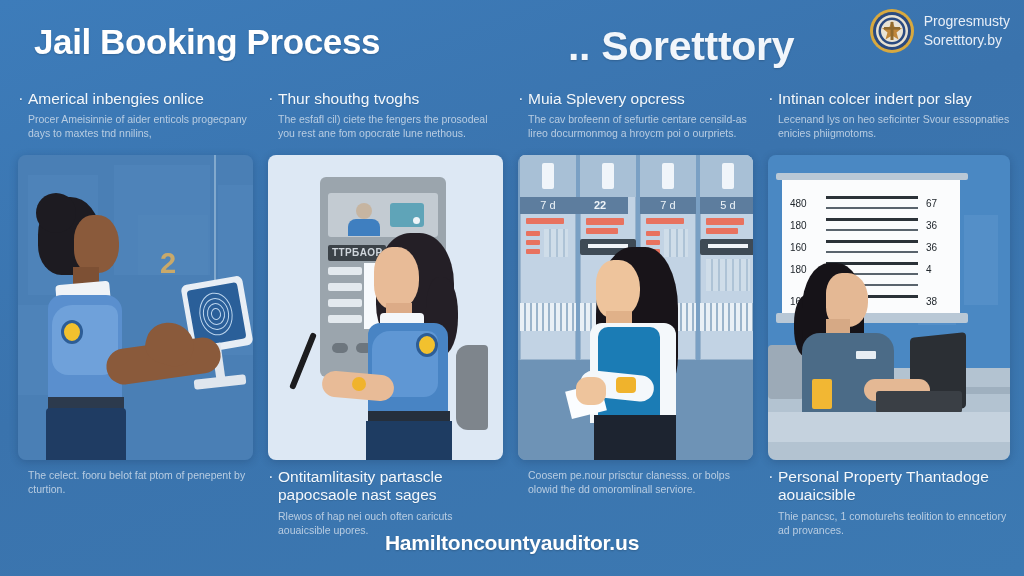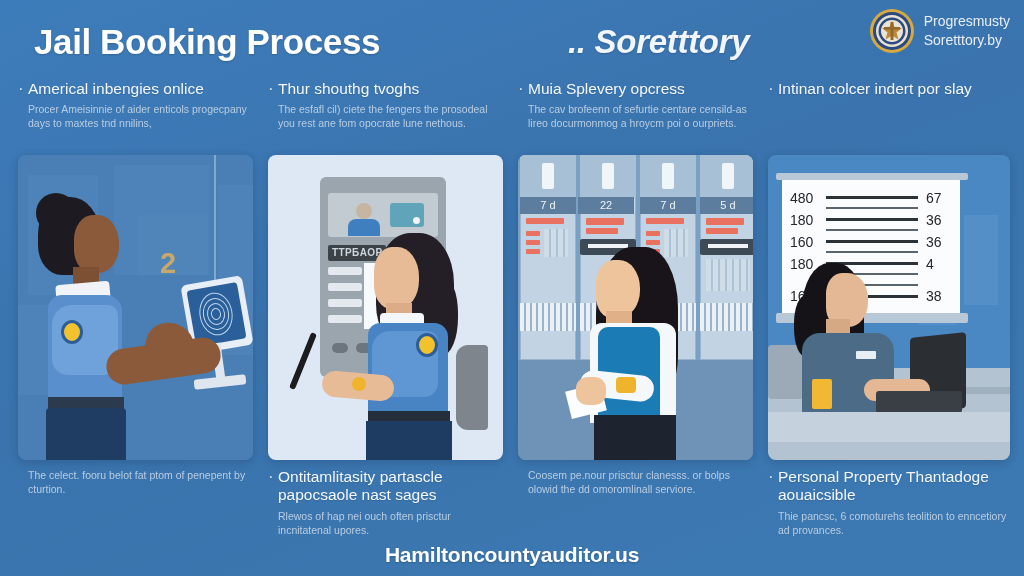--- a/index.html
+++ b/index.html
@@ -18,24 +18,23 @@
   
   .header { position:absolute; left:0; top:0; width:1024px; height:80px; }
   .title-main {
     position:absolute; left:34px; top:22px;
     font-size:35px; font-weight:bold; color:#ffffff;
     letter-spacing:-0.4px; white-space:nowrap;
     text-shadow:0 1px 2px rgba(0,0,0,.18);
   }
   .title-sub {
     position:absolute; left:568px; top:23px;
-    font-size:33px; font-weight:bold; color:#f2f6fb;
+    font-size:41px; font-weight:bold; color:#f2f6fb;
     letter-spacing:-0.3px; white-space:nowrap;
     text-shadow:0 1px 2px rgba(0,0,0,.18);
-    font-style:italic;
   }
 
   .brand { position:absolute; right:14px; top:8px; display:flex; align-items:center; gap:9px; }
   .seal { width:46px; height:46px; flex:0 0 46px; position:relative; }
   .brand-text { font-size:14px; line-height:1.35; color:#e7eef7; font-weight:400; white-space:nowrap; }
 
   
   .cols { position:absolute; left:0; top:80px; width:1024px; height:455px; }
   .col { position:absolute; top:0; width:235px; }
   .col.c0 { left:18px; }
@@ -50,21 +49,21 @@
   }
   .bullet-head::before {
     content:"\00B7"; position:absolute; left:0; top:-1px;
     font-size:17px; color:#dce7f2;
   }
   .bullet-body {
     font-size:10.5px; color:#c3d4e6; line-height:1.34;
     padding-left:10px; opacity:.92;
   }
 
-  .top-text { height:75px; overflow:hidden; }
+  .top-text { height:75px; overflow:hidden;margin-top:10px; }
   .bot-text { position:absolute; top:388px; width:100%; }
   .bot-text .bullet-head { font-size:15.5px; }
 
   
   .card {
     position:absolute; top:75px; width:100%; height:305px;
     border-radius:8px; overflow:hidden;
     box-shadow:0 2px 9px rgba(12,34,60,.22);
   }
   .scene { position:absolute; inset:0; }
@@ -146,39 +145,39 @@
   .p3 .watch3{ position:absolute; left:98px; top:222px; width:20px; height:16px; background:#f0b32c; border-radius:4px; }
   .p3 .paper3{ position:absolute; left:50px; top:232px; width:36px; height:28px; background:#fbfdff; transform:rotate(-14deg); }
   .p3 .skirt3{ position:absolute; left:76px; top:260px; width:82px; height:48px; background:#1d2430; }
 
   
   .p4 { background:#4a88c3; }
   .p4 .board { position:absolute; left:14px; top:22px; width:178px; height:140px; background:#fbfcfd; border-radius:2px; }
   .p4 .rail  { position:absolute; left:8px; width:192px; height:7px; background:#b9c8d6; border-radius:2px; }
   .p4 .mline { position:absolute; height:2.5px; background:#2b3238; }
   .p4 .mline.thin { height:1.6px; background:#5a646d; }
-  .p4 .mnum  { position:absolute; font-size:14px; color:#22282e; font-weight:400; }
+  .p4 .mnum  { position:absolute; font-size:10px; color:#22282e; font-weight:400;margin-top:8px; }
   .p4 .deskbg{ position:absolute; left:0; bottom:0; width:100%; height:92px; background:#b3c3d1; }
   .p4 .deskln{ position:absolute; left:0; bottom:66px; width:100%; height:7px; background:#9fb0bf; }
   .p4 .hair4 { position:absolute; left:34px; top:108px; width:62px; height:104px; background:#161318; border-radius:44% 44% 32% 36%; }
   .p4 .pony4 { position:absolute; left:26px; top:140px; width:26px; height:62px; background:#161318; border-radius:46% 40% 44% 46%; }
   .p4 .face4 { position:absolute; left:58px; top:118px; width:42px; height:54px; background:#e4b894; border-radius:38% 48% 46% 36%; }
   .p4 .neck4 { position:absolute; left:58px; top:164px; width:24px; height:22px; background:#d6a985; }
   .p4 .torso4{ position:absolute; left:34px; top:178px; width:92px; height:80px; background:#4b6b87; border-radius:18px 18px 0 0; }
   .p4 .tag4  { position:absolute; left:88px; top:196px; width:20px; height:8px; background:#e7eef4; border-radius:1px; }
   .p4 .arm4  { position:absolute; left:96px; top:224px; width:66px; height:22px; background:#e4b894; border-radius:11px; }
   .p4 .mon4  { position:absolute; left:142px; top:180px; width:56px; height:76px; background:#2b2f34; border-radius:4px; transform:skewY(-6deg); }
   .p4 .lap4  { position:absolute; left:108px; top:236px; width:86px; height:22px; background:#3a3f45; border-radius:3px; }
   .p4 .cup4  { position:absolute; left:44px; top:224px; width:20px; height:30px; background:#f2b733; border-radius:2px; }
   .p4 .desk4 { position:absolute; left:0; bottom:18px; width:100%; height:30px; background:#c5d2de; }
   .p4 .side4 { position:absolute; left:0; top:190px; width:36px; height:54px; background:#9caab7; border-radius:4px; }
 
   
   .footer {
-    position:absolute; left:0; bottom:0; width:1024px; height:42px;
+    position:absolute; left:0; bottom:12px; width:1024px; height:42px;
     display:flex; align-items:center; justify-content:center;
   }
   .footer-text {
     font-size:21px; font-weight:bold; color:#ffffff; letter-spacing:-0.2px;
     text-shadow:0 1px 2px rgba(0,0,0,.2);
   }
 </style>
 </head>
 <body>
 
@@ -292,21 +291,21 @@
           <div class="belt2"></div>
             <div class="pant2"></div>
           <div class="arm2"></div>
             <div class="watch"></div>
           <div class="pen"></div>
         </div>
       </div>
 
       <div class="bot-text">
         <div class="bullet-head">Ontitamlitasity partascle papocsaole nast sages</div>
-        <div class="bullet-body">Rlewos of hap nei ouch often prisctur incnitatenal upores.</div>
+        <div class="bullet-body">Rlewos of hap nei ouch often caricuts aouaicsible upores.</div>
       </div>
     </div>
 
     <div class="col c2">
       <div class="top-text">
         <div class="bullet-head">Muia Splevery opcress</div>
         <div class="bullet-body">The cav brofeenn of sefurtie centare censild-as lireo docurmonmog a hroycm poi o ourpriets.</div>
       </div>
 
       <div class="card">
@@ -320,21 +319,21 @@
           <div class="redbar" style="left:8px;top:63px;width:38px;height:6px;"></div>
           <div class="redbar" style="left:8px;top:76px;width:14px;height:5px;"></div>
           <div class="redbar" style="left:8px;top:85px;width:14px;height:5px;"></div>
           <div class="redbar" style="left:8px;top:94px;width:14px;height:5px;"></div>
           <div class="grid" style="left:26px;top:74px;width:24px;height:28px;"></div>
           <div class="ribs" style="left:2px;"></div>
 
           <div class="cab" style="left:62px;"></div>
           <div class="cabtop" style="left:62px;"></div>
           <div class="bottle" style="left:84px;"></div>
-          <div class="cabnum" style="left:60px;">22</div>
+          <div class="cabnum" style="left:54px;font-weight:bold;">22</div>
           <div class="redbar" style="left:68px;top:63px;width:38px;height:7px;"></div>
           <div class="redbar" style="left:68px;top:73px;width:32px;height:6px;"></div>
           <div class="slot" style="left:62px;top:84px;width:56px;height:16px;"></div>
           <div class="ribs" style="left:62px;"></div>
 
           <div class="cab" style="left:122px;"></div>
           <div class="cabtop" style="left:122px;"></div>
           <div class="bottle" style="left:144px;"></div>
           <div class="cabnum" style="left:122px;">7 d</div>
           <div class="redbar" style="left:128px;top:63px;width:38px;height:6px;"></div>
@@ -368,20 +367,21 @@
       </div>
 
       <div class="bot-text">
         <div class="bullet-body">Coosem pe.nour prisctur clanesss. or bolps olowid the dd omoromlinall serviore.</div>
       </div>
     </div>
 
     <div class="col c3">
       <div class="top-text">
         <div class="bullet-head">Intinan colcer indert por slay</div>
+        <div class="bullet-body">Lecenand lys on heo seficinter Svour essopnaties enicies phiigmotoms.</div>
       </div>
 
       <div class="card">
         <div class="scene p4">
           <div style="position:absolute;left:150px;top:20px;width:38px;height:150px;background:#5b94cb;opacity:.6;"></div>
           <div style="position:absolute;left:196px;top:60px;width:34px;height:90px;background:#5b94cb;opacity:.6;"></div>
           <div class="board"></div>
           <div class="rail" style="top:18px;"></div>
           <div class="rail" style="top:158px;height:10px;"></div>
 
@@ -427,21 +427,21 @@
           <div class="mon4"></div>
           <div class="arm4"></div>
           <div class="lap4"></div>
           <div class="cup4"></div>
           <div class="desk4"></div>
         </div>
       </div>
 
       <div class="bot-text">
         <div class="bullet-head">Personal Property Thantadoge aouaicsible</div>
-        <div class="bullet-body">Thie pancsc, 6 comoturehs teolition to enncetiory ad provances.</div>
+        <div class="bullet-body">Thie pancsc, 1 comoturehs teolition to enncetiory ad provances.</div>
       </div>
     </div>
 
   </div>
 
   <div class="footer">
     <div class="footer-text">Hamiltoncountyauditor.us</div>
   </div>
 
 </div>

